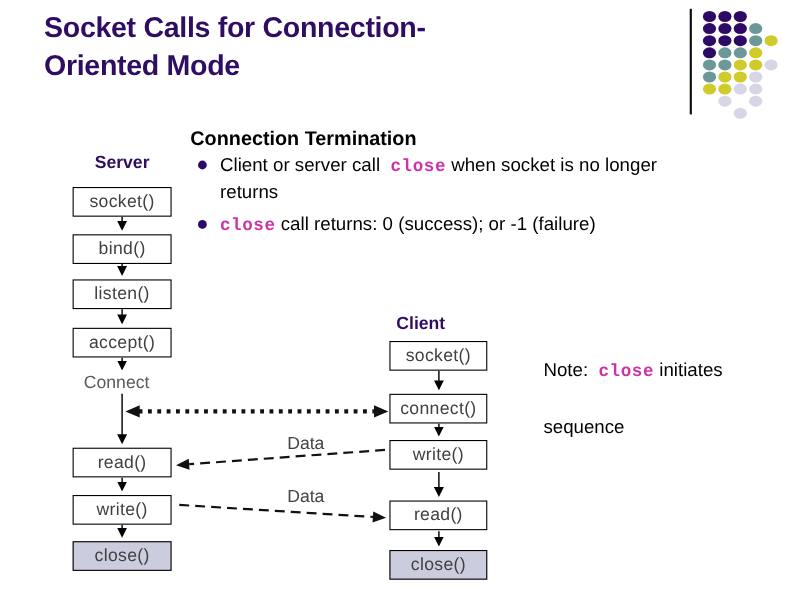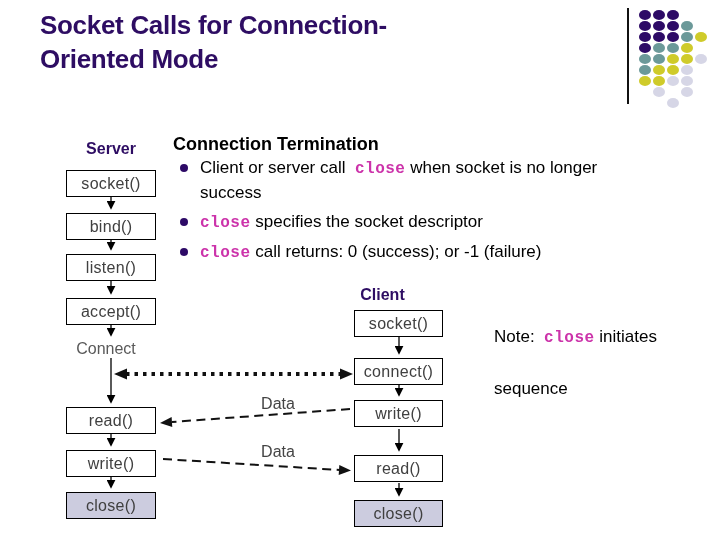--- a/index.html
+++ b/index.html
@@ -11,21 +11,21 @@
   .title{
     position:absolute;left:40px;top:8px;width:580px;
     font-size:26px;font-weight:bold;line-height:34px;
     color:var(--title-color,#2e0d63);letter-spacing:-0.3px;
   }
   
   .deco-line{position:absolute;left:627px;top:8px;width:2px;height:96px;background:#111;}
   #dot-grid{position:absolute;left:639px;top:10px;width:80px;height:104px;}
   .dot{position:absolute;width:12px;height:10px;border-radius:50%;}
   
-  .content{position:absolute;left:173px;top:114px;width:516px;color:#000;margin-top:18px;}
+  .content{position:absolute;left:173px;top:114px;width:516px;color:#000;}
   .content-heading{font-size:18px;font-weight:bold;line-height:24px;}
   ul.bullets{list-style:none;margin:0;padding:0;}
   .bullet-item{position:relative;padding-left:27px;font-size:17px;line-height:24px;}
   .bullet-item + .bullet-item{margin-top:5px;}
   .bdot{position:absolute;left:7px;top:8px;width:8px;height:8px;border-radius:50%;
         background:var(--bullet-dot,#2d0a66);}
   .code{
     font-family:"Liberation Mono",monospace;font-weight:bold;
     color:var(--code-pink,#cc33aa);font-size:16px;letter-spacing:0.5px;
   }
@@ -87,22 +87,21 @@
       <span class="dot" style="left: 28px; top: 66px; background: rgb(214, 214, 230);"></span>
       <span class="dot" style="left: 42px; top: 66px; background: rgb(214, 214, 230);"></span>
       <span class="dot" style="left: 14px; top: 77px; background: rgb(214, 214, 230);"></span>
       <span class="dot" style="left: 42px; top: 77px; background: rgb(214, 214, 230);"></span>
       <span class="dot" style="left: 28px; top: 88px; background: rgb(214, 214, 230);"></span>
     </div>
 
   <div class="content">
     <div class="content-heading">Connection Termination</div>
     <ul class="bullets" id="bullet-list">
-        <li class="bullet-item"><span class="bdot"></span><span><span>Client or server call &nbsp;</span><span class="code">close</span><span> when socket is no longer</span><br><span>success</span></span></li>
-        <li class="bullet-item"><span class="bdot"></span><span><span class="code">close</span><span> specifies the socket descriptor</span></span></li>
+        <li class="bullet-item"><span class="bdot"></span><span><span>Client or server call &nbsp;</span><span class="code">close</span><span> when socket is no longer</span><br><span>returns</span></span></li>
         <li class="bullet-item"><span class="bdot"></span><span><span class="code">close</span><span> call returns: 0 (success); or -1 (failure)</span></span></li>
       </ul>
   </div>
 
   <svg class="connectors" width="720" height="540" viewBox="0 0 720 540">
     <defs>
       <marker id="ah" viewBox="0 0 10 10" refX="8" refY="5" markerWidth="9" markerHeight="9" markerUnits="userSpaceOnUse" orient="auto">
         <path d="M0,0 L10,5 L0,10 z" fill="#000"></path>
       </marker>
     </defs>

